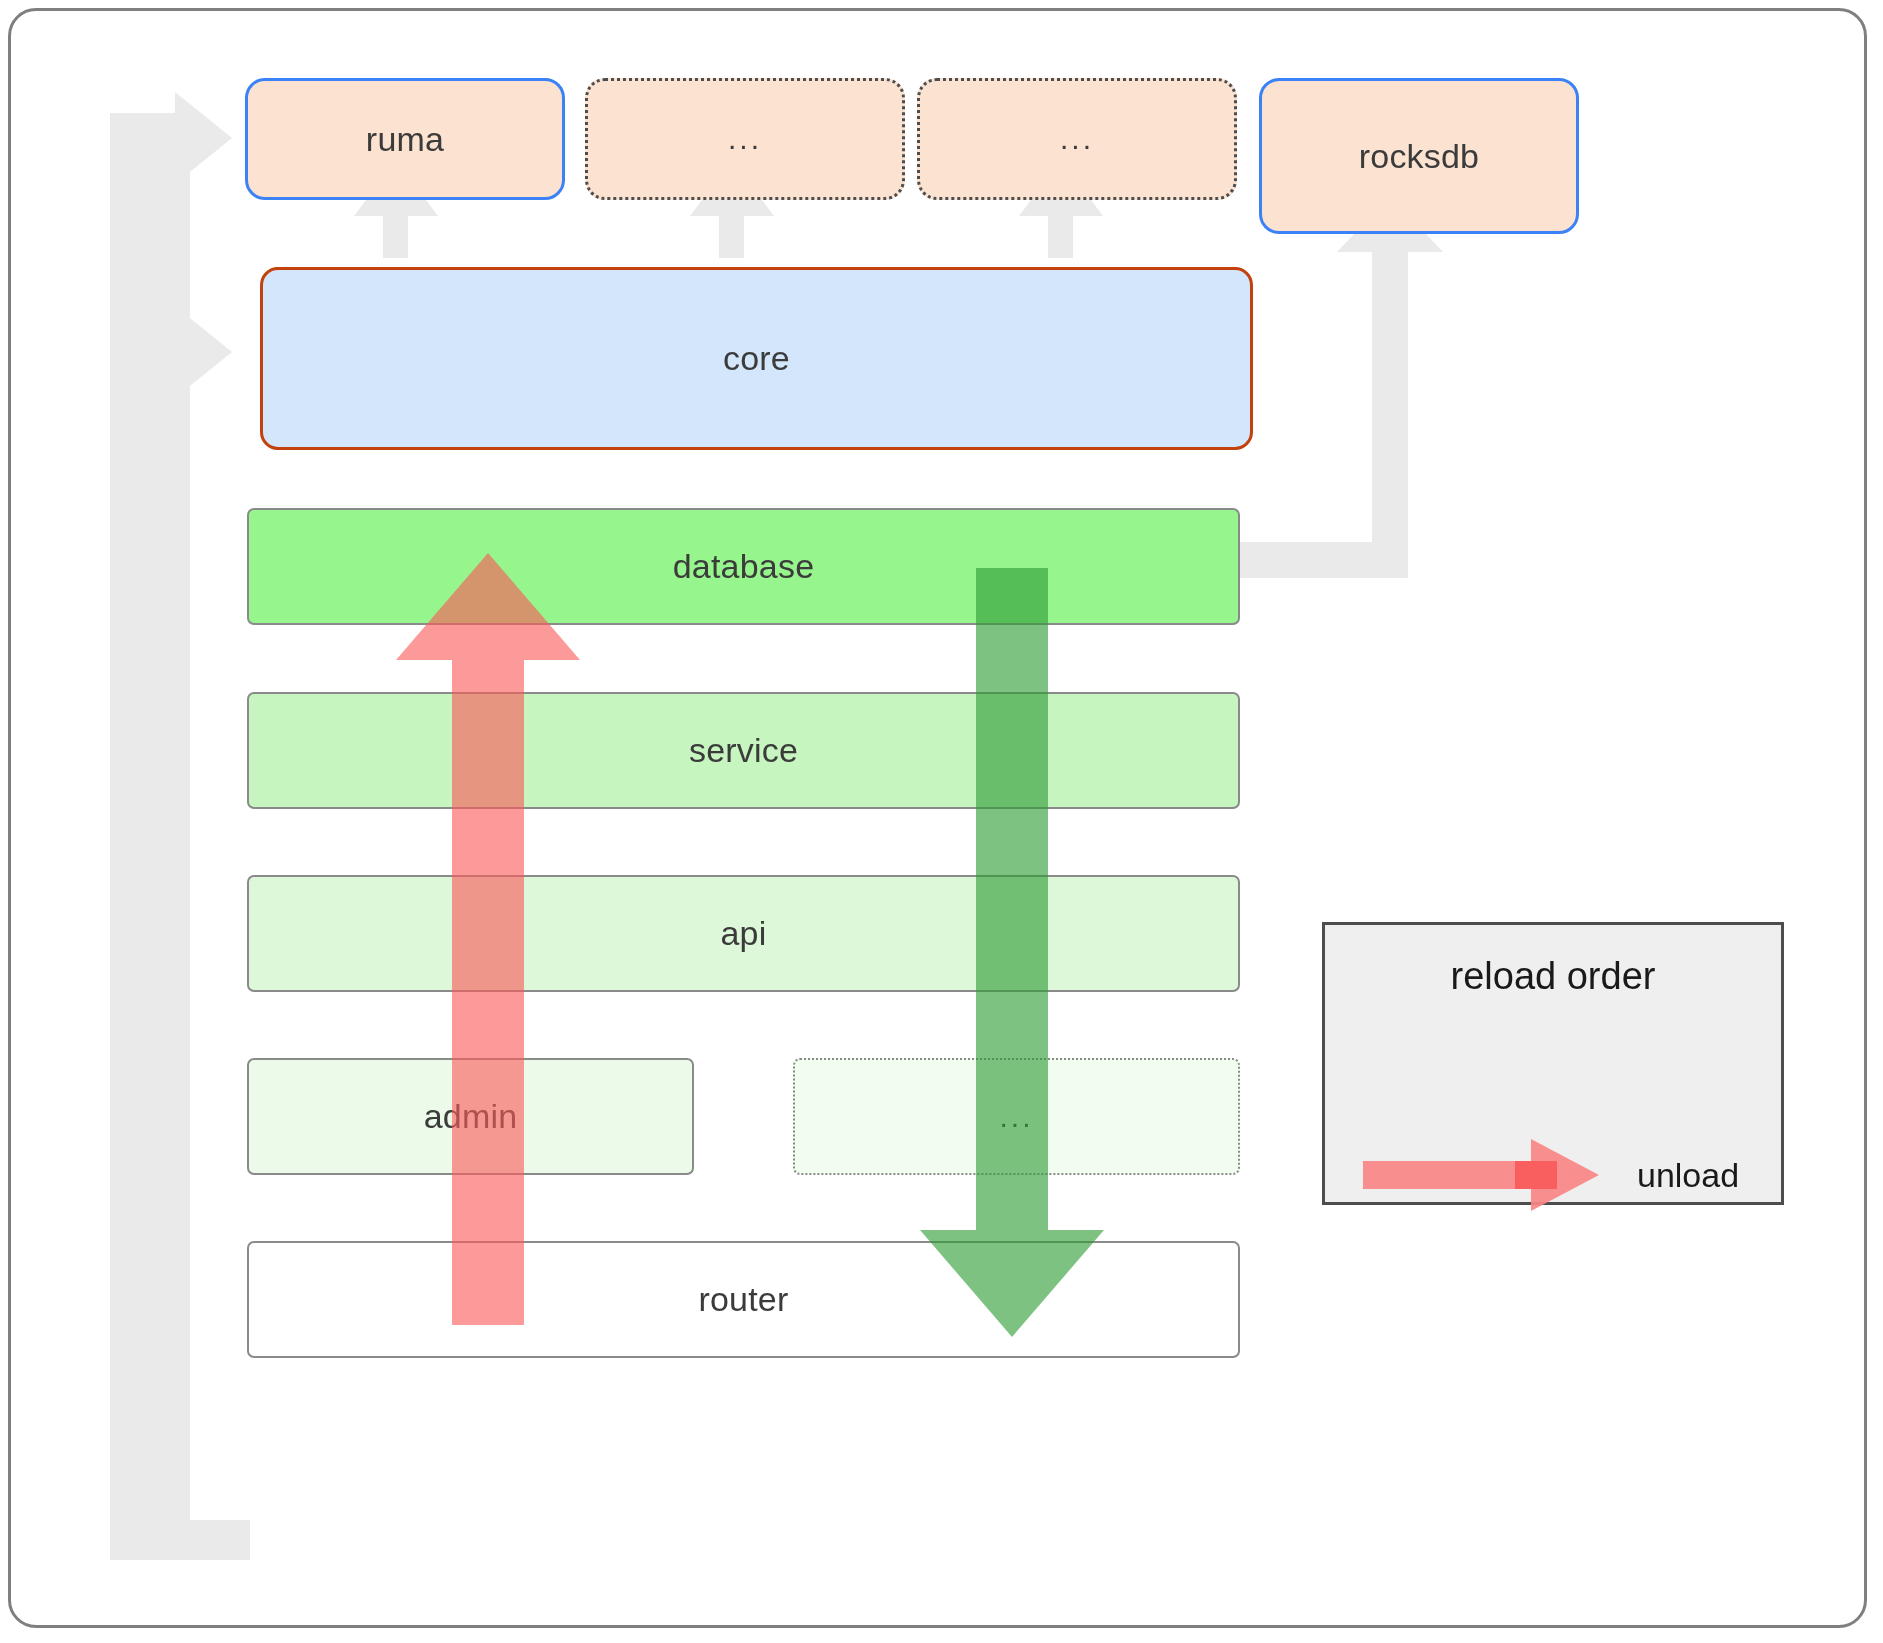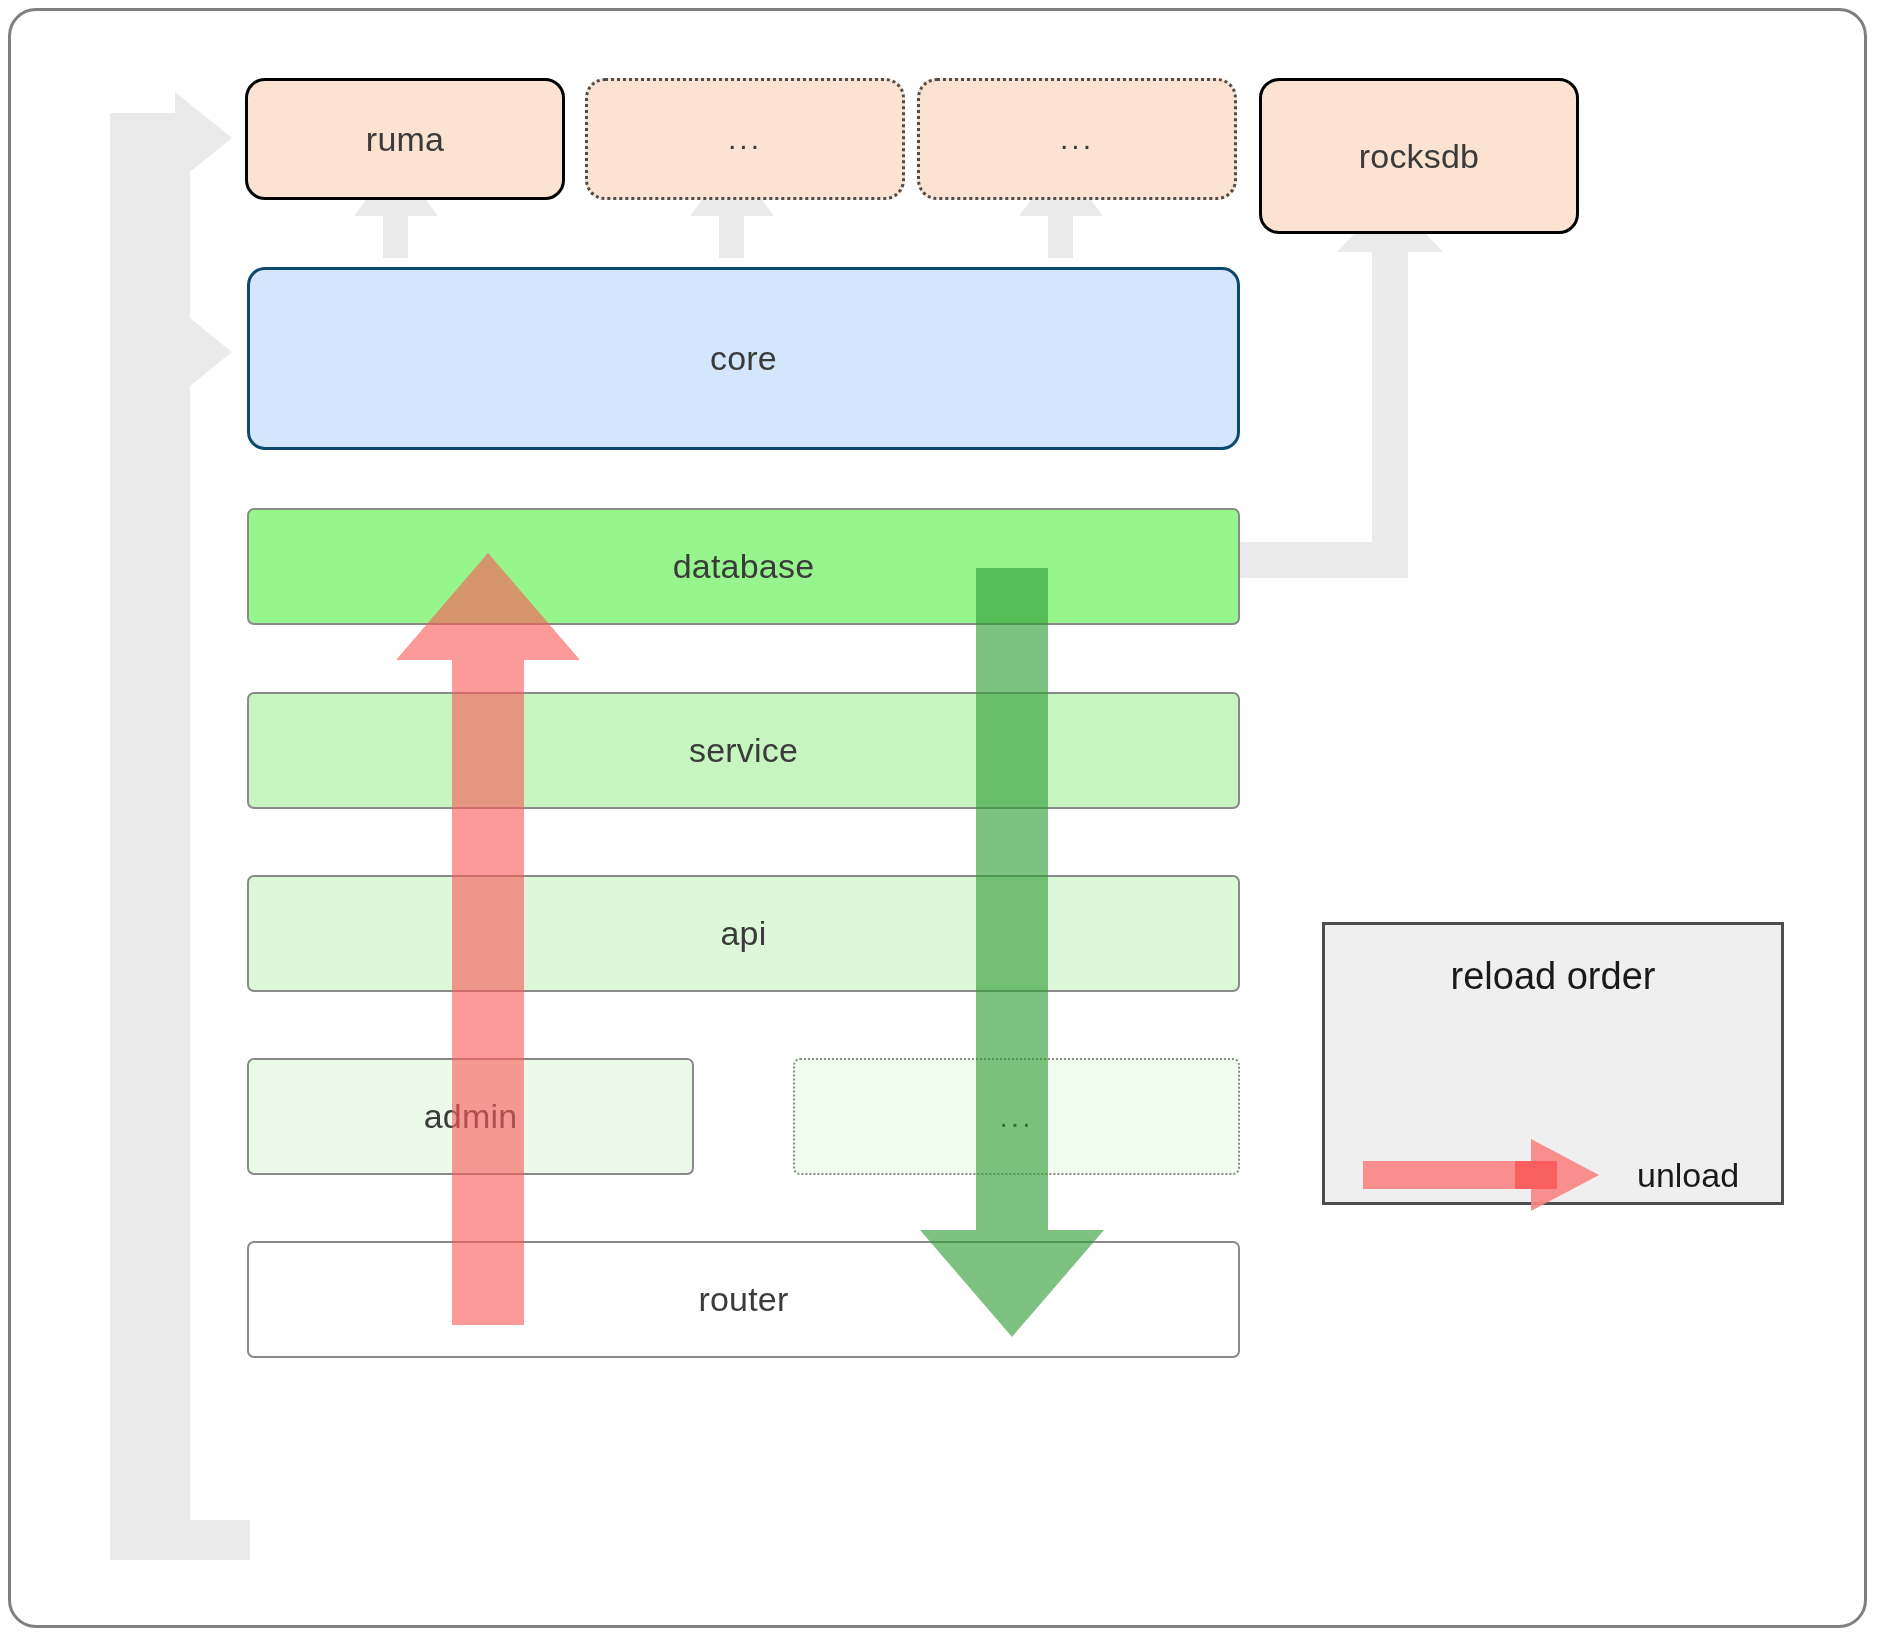--- a/index.html
+++ b/index.html
@@ -23,30 +23,31 @@
     box-sizing:border-box;
     display:flex;align-items:center;justify-content:center;
     border-radius:7px;
     font-size:34px;
     color:#3b3b3b;
     letter-spacing:.2px;
     z-index:5;
   }
   .box.dep{
     background:#fce2d0;
-    border:3px solid #000000;
+    border:3px solid #3b82f6;
     border-radius:20px;
   }
   .box.dep.dotted{
     border:3px dotted #4d4d4d;
   }
   .box.core{
     background:#d3e6fb;
-    border:3px solid #0c4a6e;
+    border:3px solid #c2410c;
     border-radius:18px;
+    margin-left:13px;
   }
   .box.db{
     background:#96f58c;
     border:2px solid #8a8a8a;
   }
   .box.service{
     background:#c6f5bf;
     border:2px solid #8a8a8a;
   }
   .box.api{

